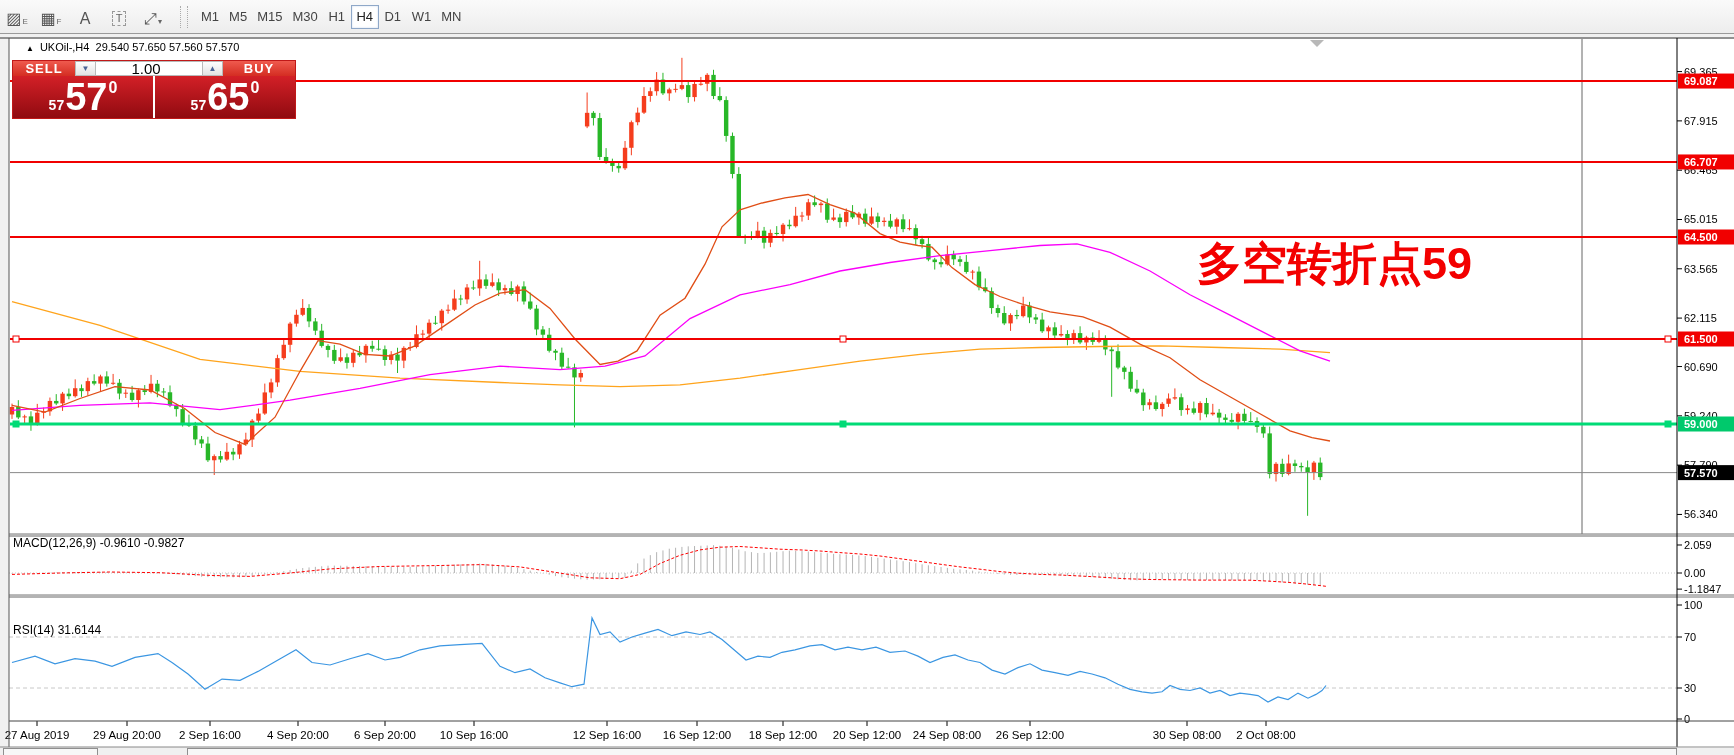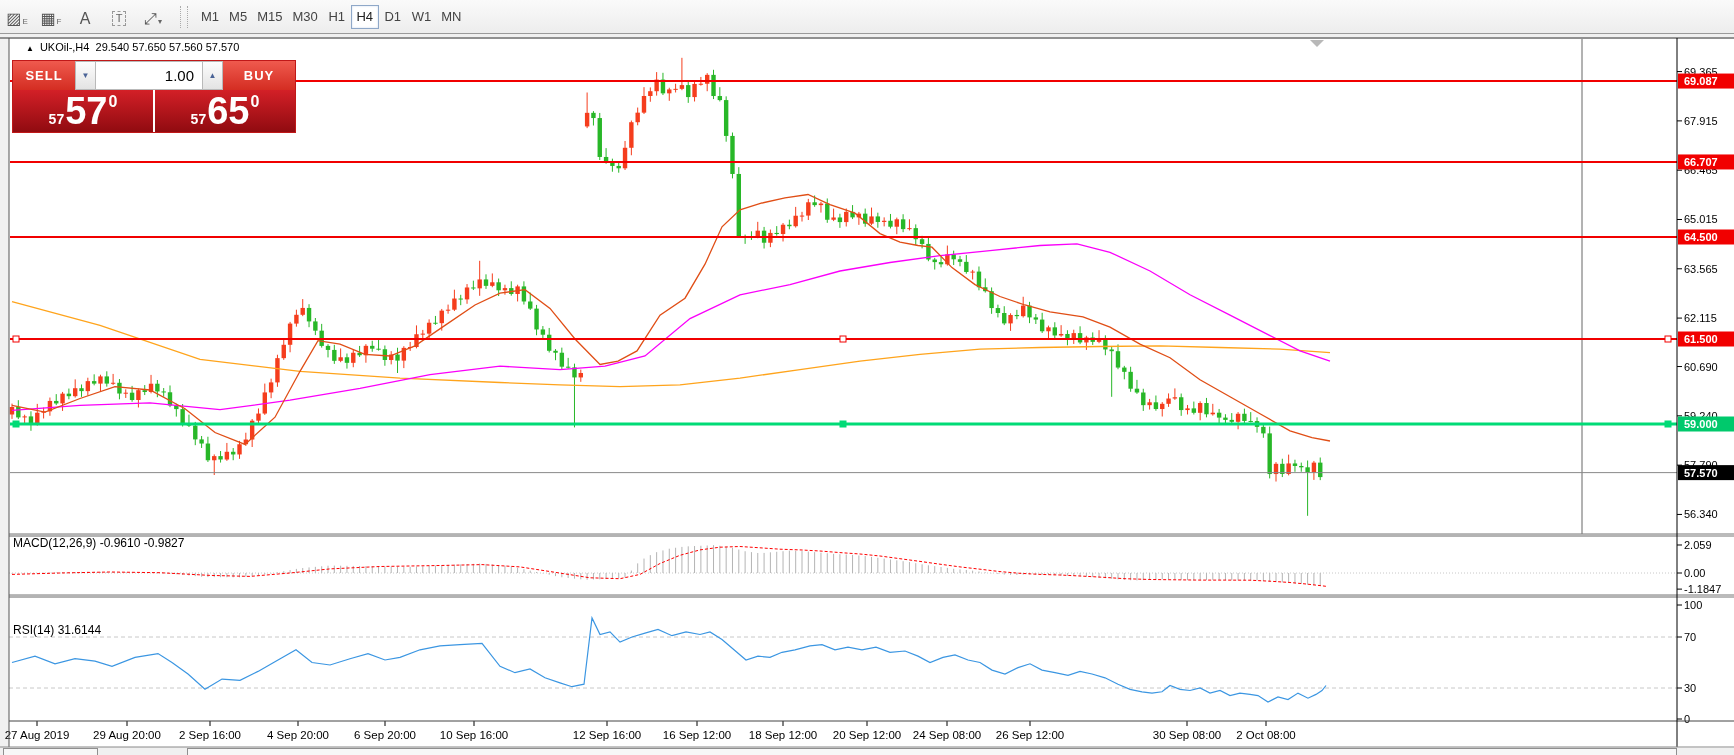--- a/index.html
+++ b/index.html
@@ -13,26 +13,26 @@
   .tool-btn .sub{font-size:8px;margin-left:1px;color:#666;}
   .tool-btn.boxed .g{border:1px dashed #999;font-size:11px;line-height:11px;padding:1px 3px;color:#666;}
   .tool-sep{width:6px;height:22px;border-left:1px dotted #aaa;border-right:1px dotted #aaa;margin:0 8px 0 10px;}
   .tf{min-width:28px;height:24px;border:1px solid transparent;background:none;font-size:13px;color:#444;
     font-family:"Liberation Sans",sans-serif;padding:0 4px;cursor:default;}
   .tf.active{background:#fff;border:1px solid #8fa8c8;box-shadow:inset 0 0 2px #c7d6ea;color:#222;}
   
   #symbol-header{position:absolute;left:26px;top:41px;z-index:3;font-size:11px;color:#000;}
   #symbol-header .tri{font-size:8px;margin-right:6px;}
   #oneclick{position:absolute;left:12px;top:60px;width:282px;z-index:3;border:1px solid #c01818;background:#fff;}
-  #oc-row1{display:flex;height:29px;}
+  #oc-row1{display:flex;height:15px;}
   .oc-btn{flex:0 0 62px;background:linear-gradient(#ef5a4e,#d42d22);color:#fff;font-size:13px;font-weight:bold;
     display:flex;align-items:center;justify-content:center;letter-spacing:1px;}
   .oc-spin{flex:0 0 21px;background:linear-gradient(#fdfdfd,#e3e3e3);border:1px solid #b9b9b9;box-sizing:border-box;
     display:flex;align-items:center;justify-content:center;font-size:8px;color:#4a6396;}
-  #oc-vol{flex:1;border:1px solid #b9b9b9;border-left:none;border-right:none;text-align:right;font-size:15px;
+  #oc-vol{flex:1;border:1px solid #b9b9b9;border-left:none;border-right:none;text-align:center;font-size:15px;
     padding-right:8px;font-family:"Liberation Sans",sans-serif;min-width:0;}
   #oc-row2{display:flex;height:42px;background:#fff;gap:2px;}
   .oc-price{flex:1;background:linear-gradient(#d32027,#900b10);color:#fff;display:flex;align-items:center;justify-content:center;}
   .oc-price .small{font-size:14px;font-weight:bold;align-self:flex-end;margin-bottom:5px;}
   .oc-price .big{font-size:38px;font-weight:bold;line-height:38px;margin:0 1px;}
   .oc-price .sup{font-size:16px;font-weight:bold;align-self:flex-start;margin-top:3px;}
   #annotation{position:absolute;right:262px;top:234px;z-index:3;font-size:45px;font-weight:bold;color:#f30000;white-space:nowrap;}
   .pane-label{position:absolute;z-index:3;font-size:12px;color:#000;}
   #macd-label{left:13px;top:536px;}
   #rsi-label{left:13px;top:600px;margin-top:23px;}
@@ -835,19 +835,20 @@
         <span class="sup">0</span>
       </div>
       <div class="oc-price">
         <span class="small">57</span>
         <span class="big">65</span>
         <span class="sup">0</span>
       </div>
     </div>
   </div>
 
+  <div id="annotation">多空转折点59</div>
 
   <div id="macd-label" class="pane-label">MACD(12,26,9) -0.9610 -0.9827</div>
   <div id="rsi-label" class="pane-label">RSI(14) 31.6144</div>
 
   <div id="tab1" class="tabcut"></div>
   <div id="tab2" class="tabcut"></div>
 </div>
 
 </body></html>

